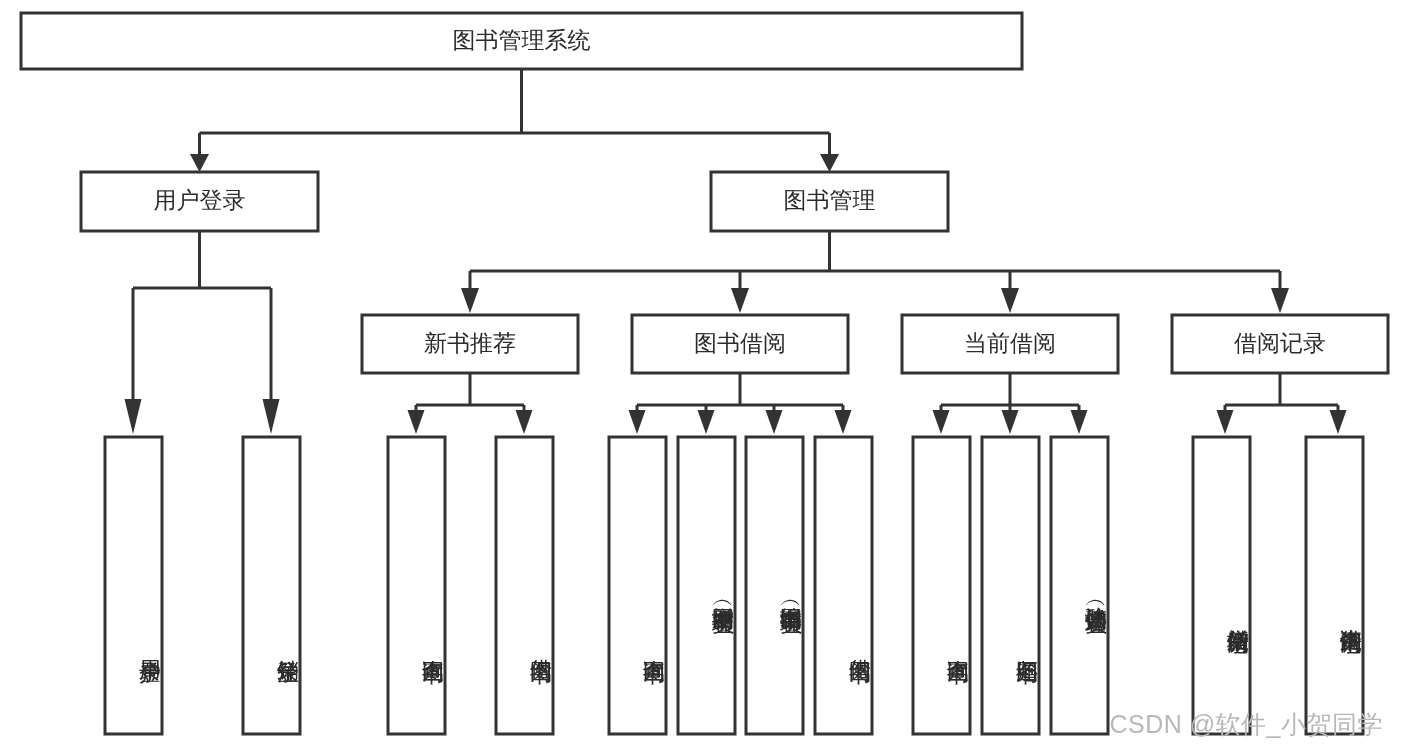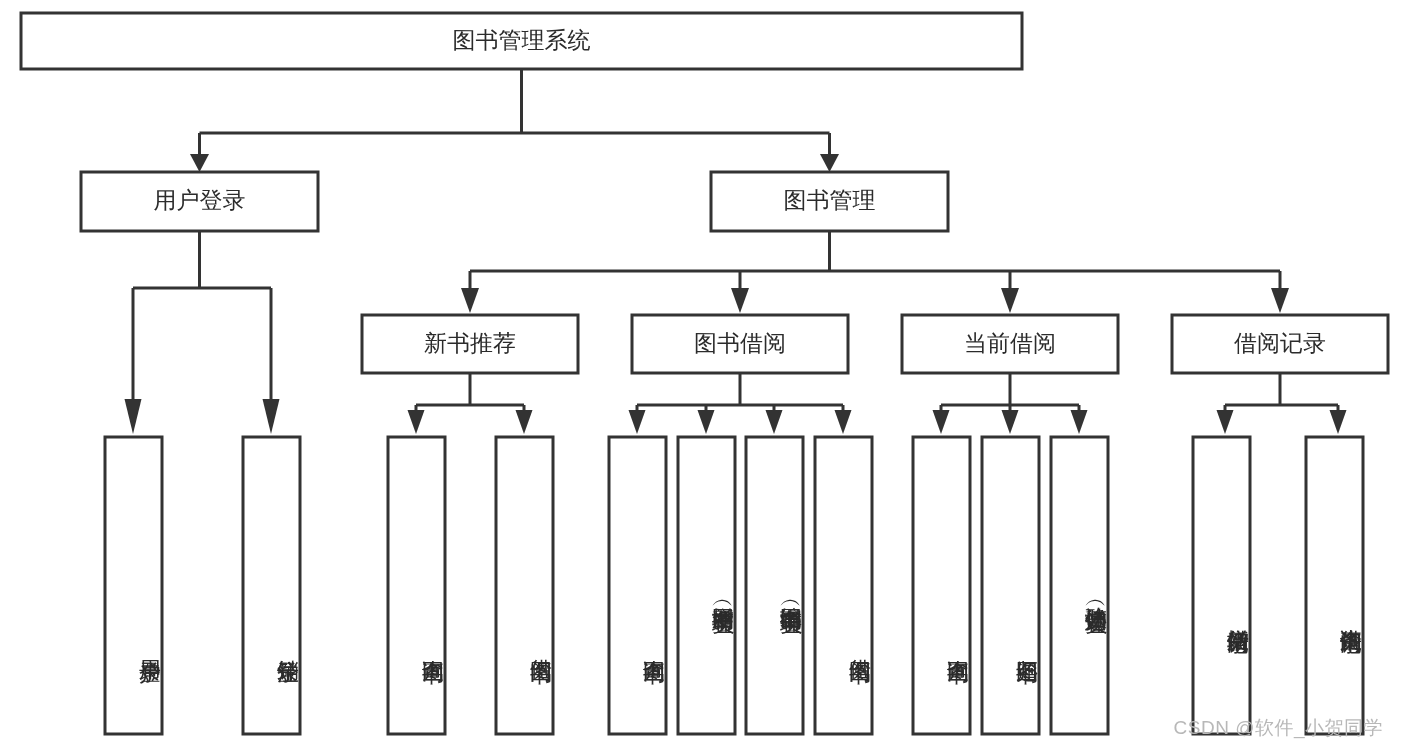--- a/index.html
+++ b/index.html
@@ -62,21 +62,21 @@
     align-items: flex-start;
     justify-content: center;
     white-space: nowrap;
     pointer-events: none;
   }
   .watermark {
     position: absolute;
     right: 12px;
     bottom: 6px;
     font-family: "Liberation Sans", "DejaVu Sans", sans-serif;
-    font-size: 19px;
+    font-size: 25px;
     color: #b8b8b8;
     letter-spacing: 0.5px;
     user-select: none;
   }
 </style>
 </head>
 <body>
 
 <div id="diagram-root">
 

